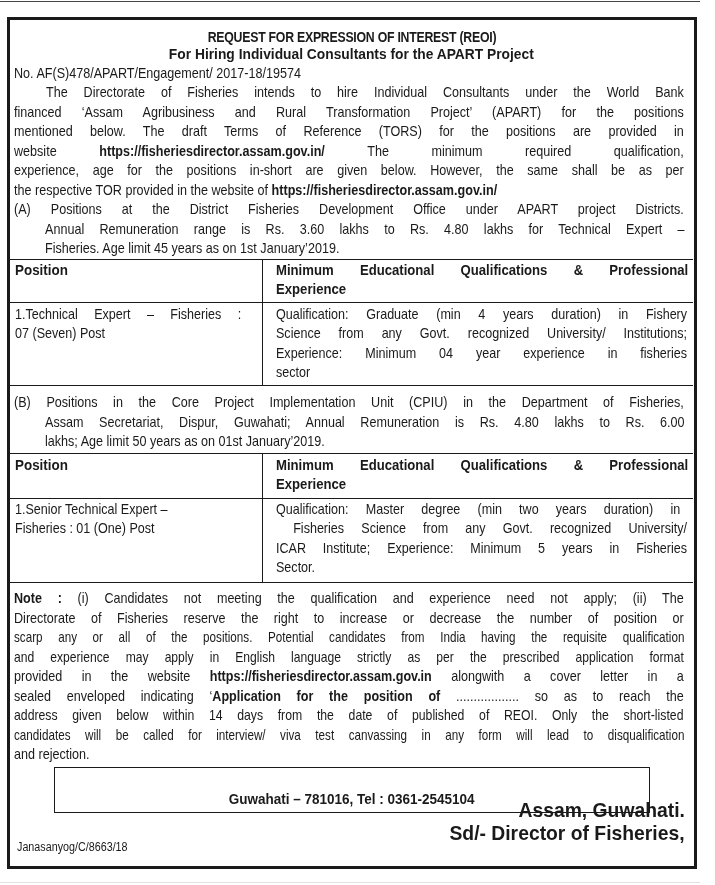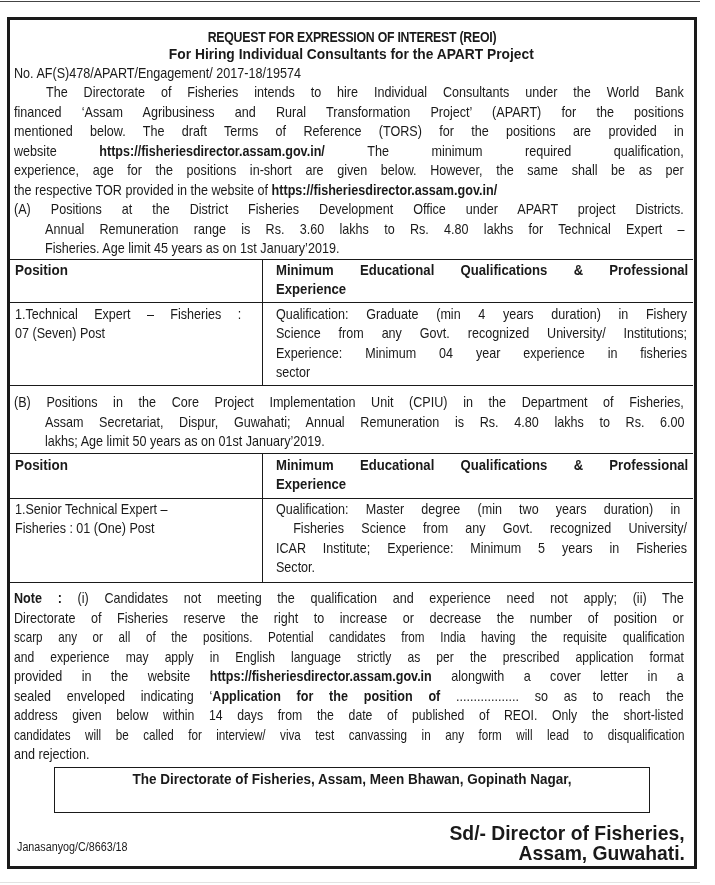--- a/index.html
+++ b/index.html
@@ -101,21 +101,21 @@
   <div class="line" style="top:628px; transform:scaleX(0.80); width:838px;">scarp any or all of the positions. Potential candidates from India having the requisite qualification</div>
   <div class="line" style="top:648px; transform:scaleX(0.83); width:807px;">and experience may apply in English language strictly as per the prescribed application format</div>
   <div class="line" style="top:667px;"><span>provided in the website </span><span class="b">https://fisheriesdirector.assam.gov.in</span><span> alongwith a cover letter in a</span></div>
   <div class="line" style="top:687px;"><span>sealed enveloped indicating ‘</span><span class="b">Application for the position of</span><span> .................. so as to reach the</span></div>
   <div class="line" style="top:706px; transform:scaleX(0.84); width:797px;">address given below within 14 days from the date of published of REOI. Only the short-listed</div>
   <div class="line" style="top:726px; transform:scaleX(0.80); width:838px;">candidates will be called for interview/ viva test canvassing in any form will lead to disqualification</div>
   <div class="line last" style="top:745px;">and rejection.</div>
 </div>
 
 <div class="addrbox">
-  <div class="addr" style="top:2px;"><span>The Directorate of Fisheries, Assam, Meen Bhawan, Gopinath Nagar,</span></div>
+  <div class="addr" style="top:22px;"><span>Guwahati – 781016, Tel : 0361-2545104</span></div>
 </div>
 
 <div class="sig" style="top:821px;"><span>Sd/- Director of Fisheries,</span></div>
-<div class="sig" style="top:841px;"><span>Assam, Guwahati.</span></div>
+<div class="sig" style="top:798px;"><span>Assam, Guwahati.</span></div>
 
 <div class="janas"><span>Janasanyog/C/8663/18</span></div>
 
 <div class="bottomline"></div>
 
 </body></html>

